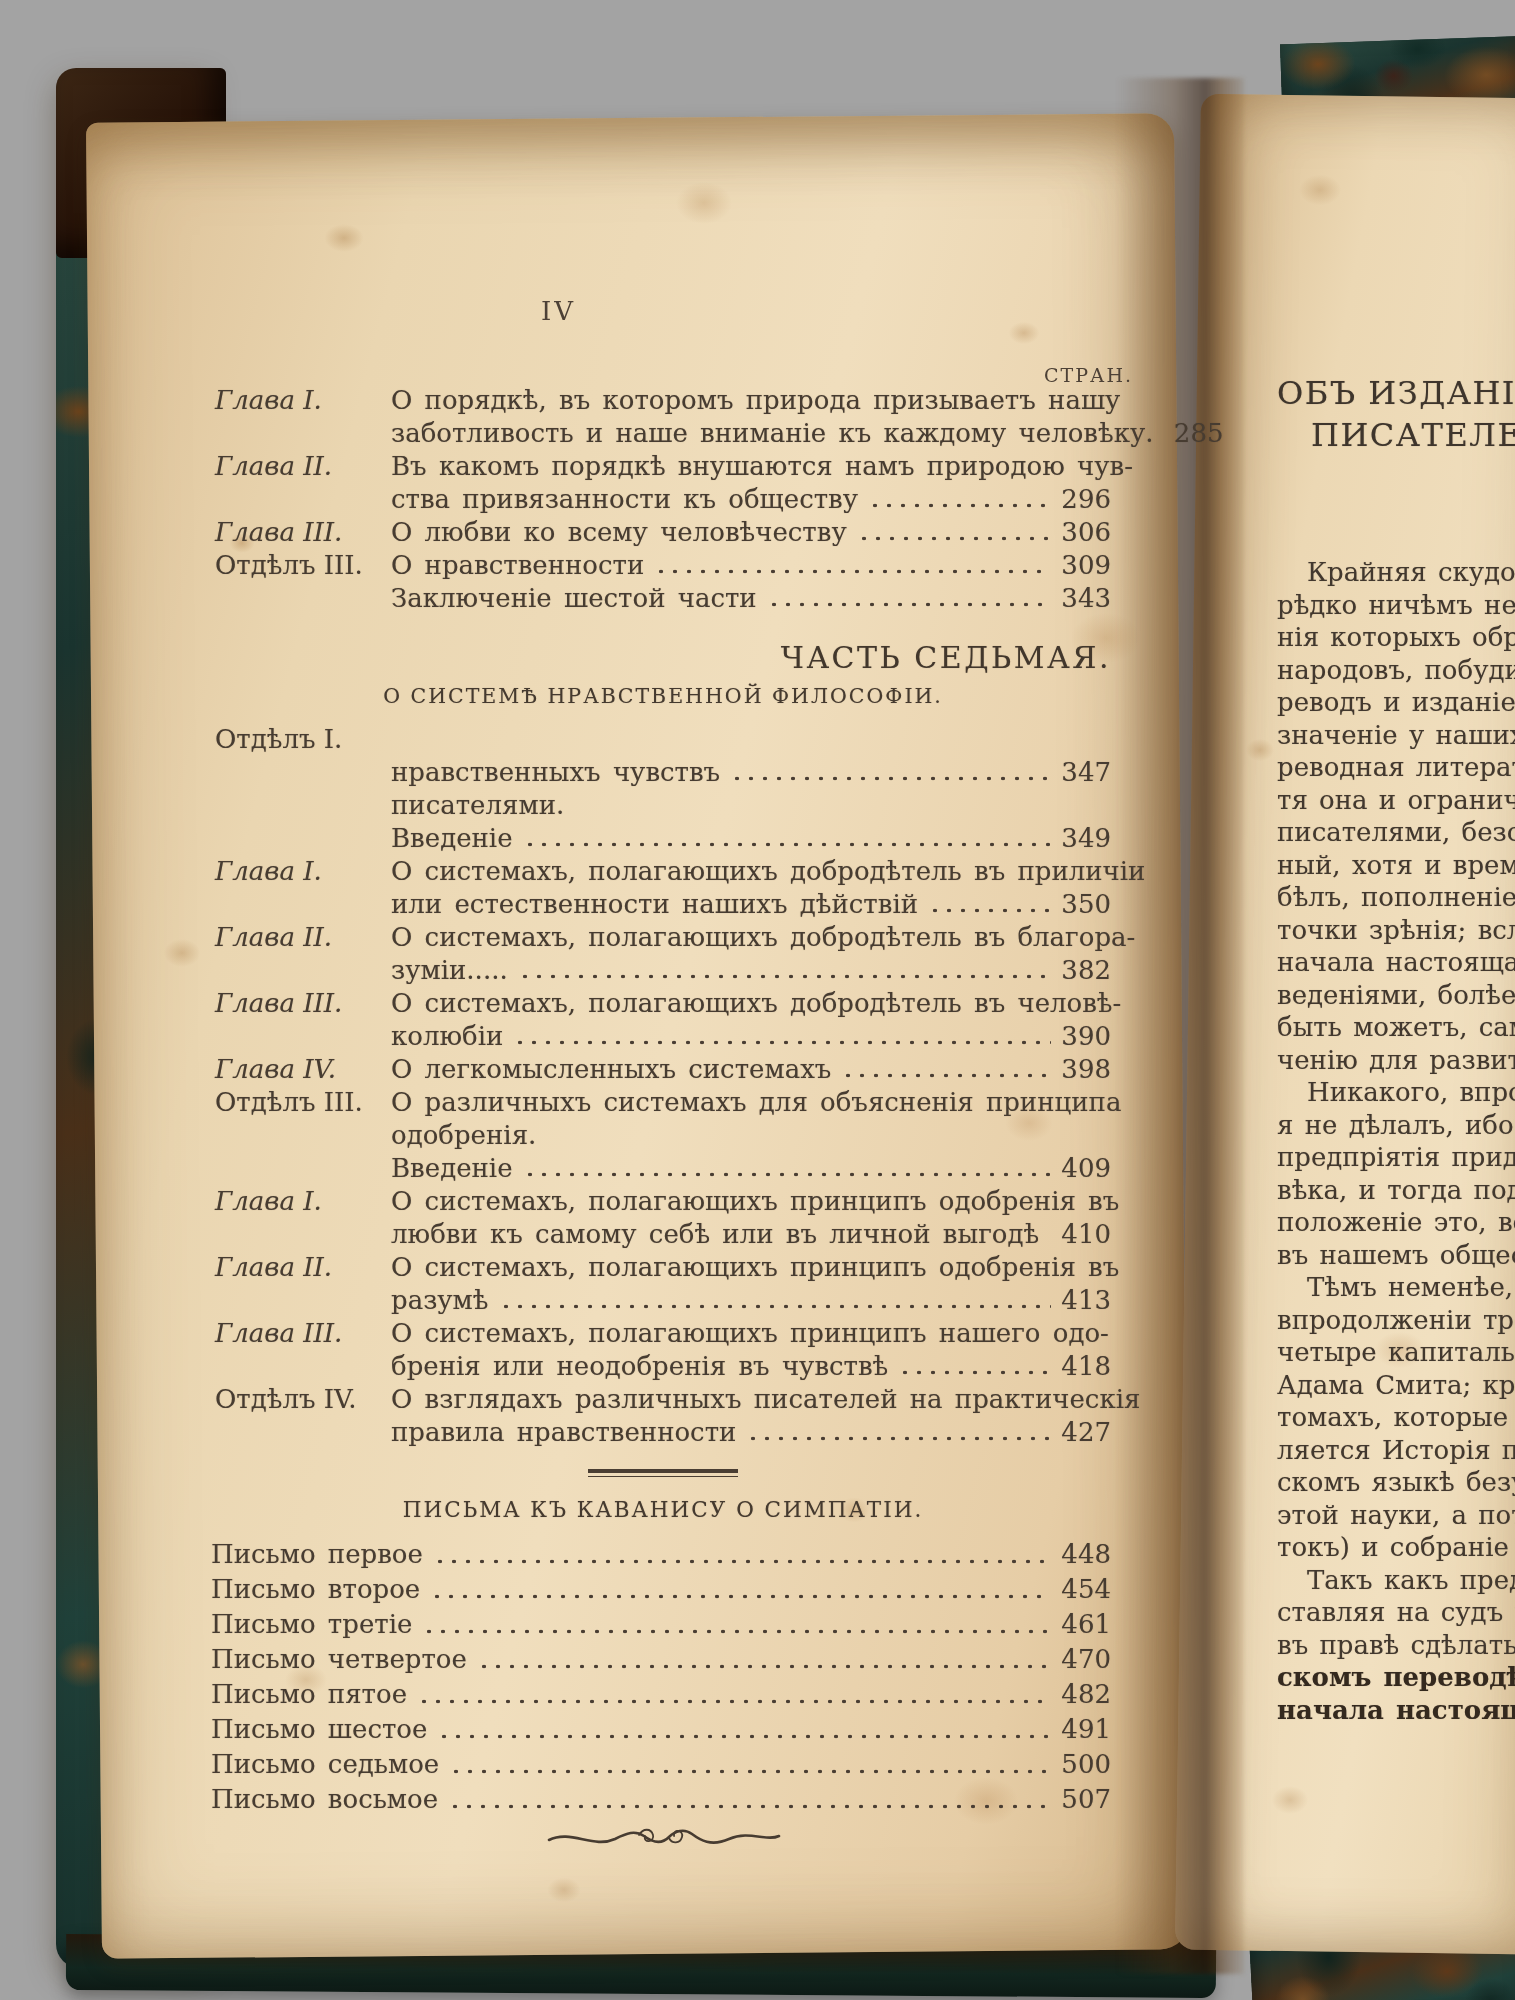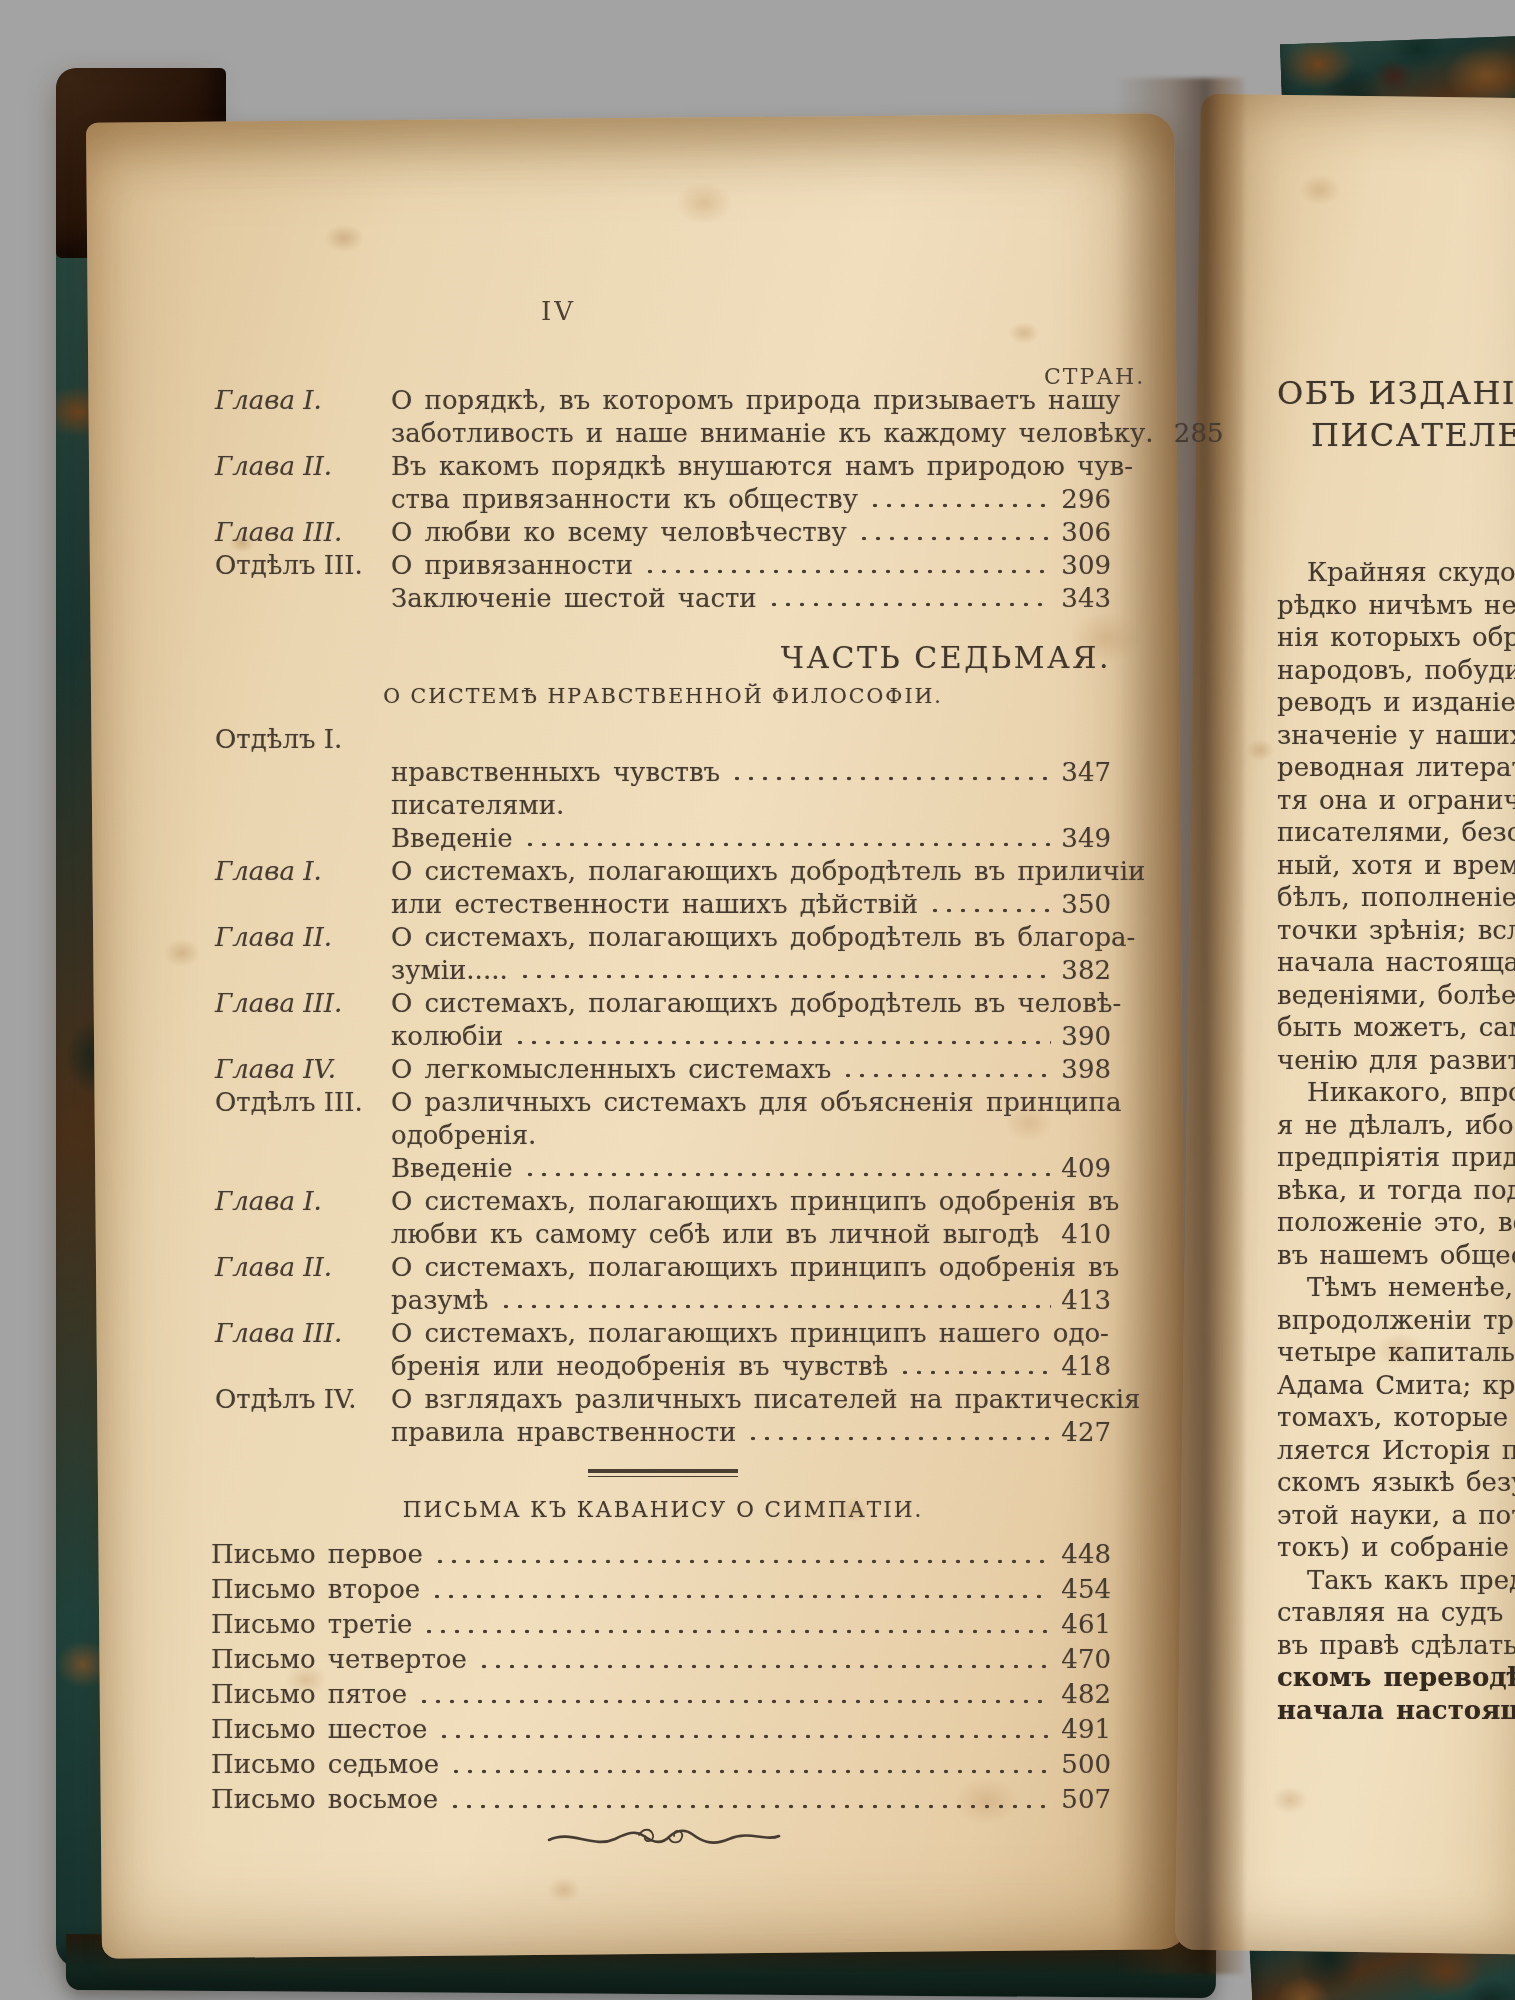--- a/index.html
+++ b/index.html
@@ -57,21 +57,21 @@
     radial-gradient(30px 22px at 212px 1562px, rgba(150,95,35,.2), rgba(150,95,35,0) 70%),
     radial-gradient(46px 34px at 892px 1683px, rgba(160,100,40,.2), rgba(160,100,40,0) 70%),
     radial-gradient(24px 18px at 470px 1772px, rgba(150,95,35,.22), rgba(150,95,35,0) 70%);}
   .stains2{position:absolute;left:1200px;top:110px;width:315px;height:1830px;pointer-events:none;background-image:
     radial-gradient(30px 22px at 120px 80px, rgba(150,95,35,.22), rgba(150,95,35,0) 70%),
     radial-gradient(20px 16px at 60px 640px, rgba(150,95,35,.25), rgba(150,95,35,0) 70%),
     radial-gradient(36px 26px at 200px 1240px, rgba(160,100,40,.2), rgba(160,100,40,0) 70%),
     radial-gradient(26px 20px at 90px 1690px, rgba(150,95,35,.22), rgba(150,95,35,0) 70%);}
   
   .folio{position:absolute;left:541px;top:296px;font-size:26px;letter-spacing:3px;color:#4d4136;}
-  .stran{position:absolute;left:1044px;top:364px;font-size:22px;letter-spacing:2px;color:#4d4136;}
+  .stran{position:absolute;left:1044px;top:364px;font-size:19px;letter-spacing:2px;color:#4d4136;}
   .toc{position:absolute;left:215px;top:384px;width:896px;font-size:26px;color:#473c31;
        text-shadow:0 0 1px rgba(70,55,40,.35);}
   .trow{display:flex;align-items:baseline;height:33px;line-height:33px;white-space:nowrap;}
   .lrow{display:flex;align-items:baseline;height:35px;line-height:35px;white-space:nowrap;margin-left:-4px;}
   .lbl{width:176px;flex:none;}
   .it{font-style:italic;}
   .txt{flex:none;word-spacing:4px;}
   .leader{flex:1 1 0;min-width:0;align-self:stretch;margin:0 8px 0 10px;
     background:radial-gradient(circle,#4a3e33 1.7px,rgba(0,0,0,0) 2.1px);
     background-size:14px 7px;background-repeat:repeat-x;background-position:left bottom 7px;}
@@ -140,21 +140,21 @@
         <span class="pg">296</span>
       </div>
     <div class="trow">
         <span class="lbl it">Глава III.</span>
         <span class="txt">О любви ко всему человѣчеству</span>
         <span class="leader"></span>
         <span class="pg">306</span>
       </div>
     <div class="trow">
         <span class="lbl">Отдѣлъ III.</span>
-        <span class="txt">О привязанности</span>
+        <span class="txt">О нравственности</span>
         <span class="leader"></span>
         <span class="pg">309</span>
       </div>
     <div class="trow">
         <span class="lbl"></span>
         <span class="txt">Заключеніе шестой части</span>
         <span class="leader"></span>
         <span class="pg">343</span>
       </div>
 

